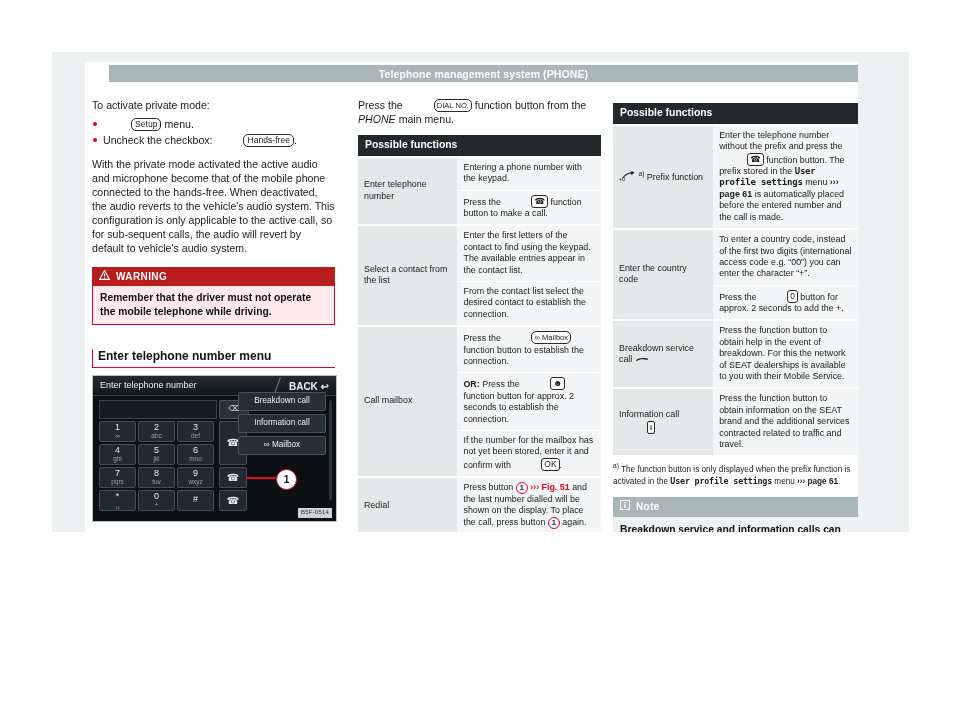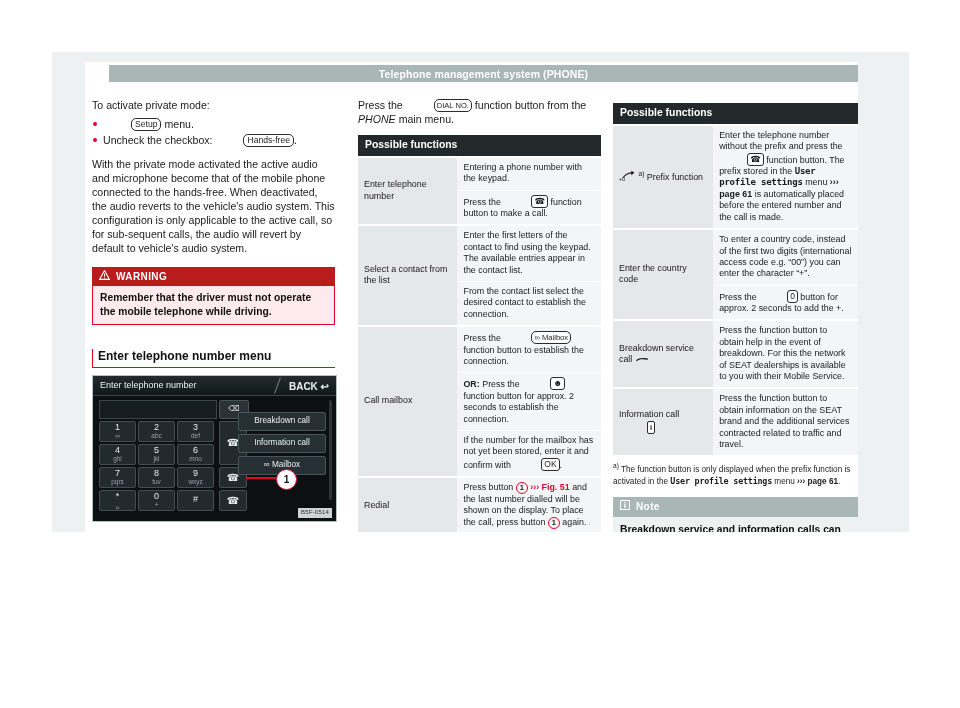--- a/index.html
+++ b/index.html
@@ -275,21 +275,21 @@
     position: absolute; left: 126px; top: 45px;
     display: grid; grid-template-columns: 28px; grid-auto-rows: 21px; gap: 2px;
   }
   .sidekeys .sk {
     background: #222a2e; border: 1px solid #414e53; border-radius: 2px;
     color: #e4ebed; font-size: 10px;
     display:flex; align-items:center; justify-content:center;
   }
   .sidekeys .sk.tall { grid-row: span 2; }
   .rightmenu {
-    position: absolute; right: 10px; top: 36px;
+    position: absolute; right: 10px; top: 16px;
     width: 88px;
   }
   .rightmenu .rm {
     height: 17px; margin-bottom: 3px;
     background: #262f33; border: 1px solid #48565b; border-radius: 2px;
     color: #eaf0f2; font-size: 8.2px;
     display: flex; align-items: center; justify-content: center;
   }
   .scroll-strip {
     position: absolute; right: 4px; top: 24px;

